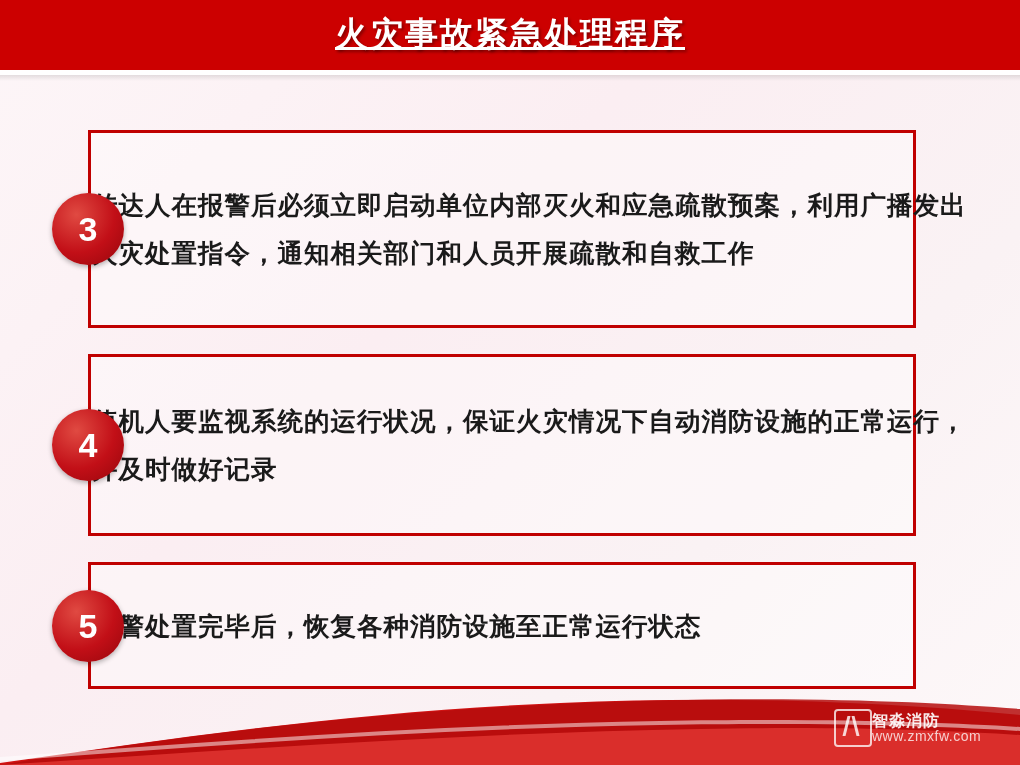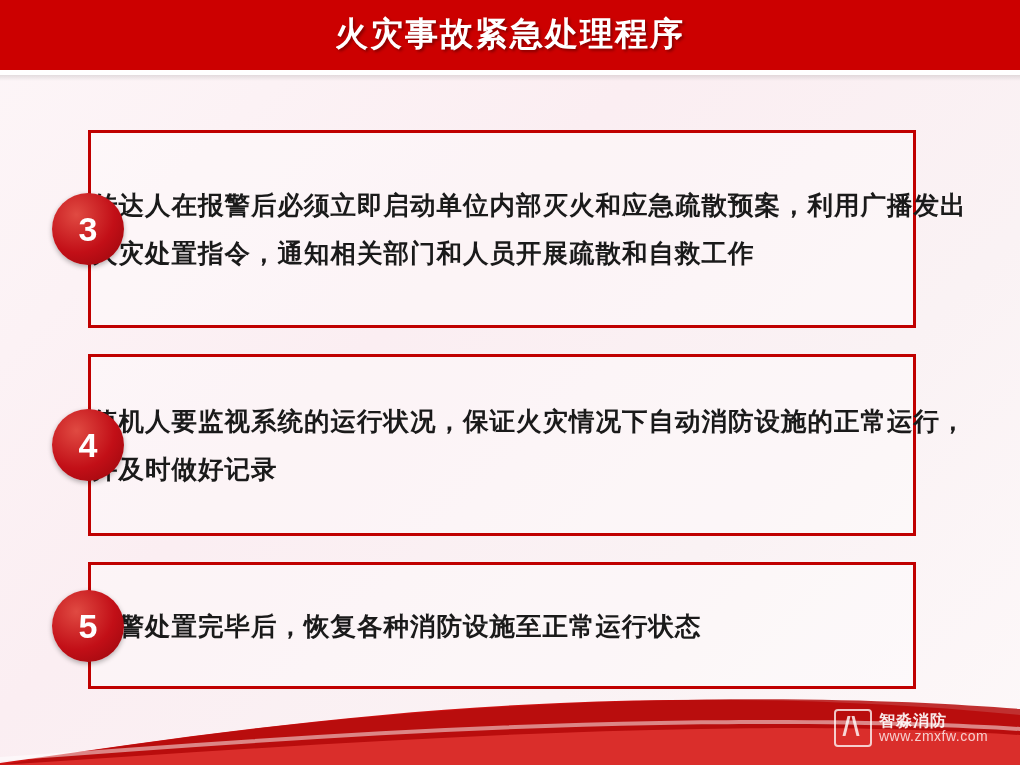--- a/index.html
+++ b/index.html
@@ -35,20 +35,21 @@
     left: 0;
     width: 1020px;
     height: 70px;
     line-height: 68px;
     text-align: center;
     color: #ffffff;
     font-size: 33px;
     font-weight: bold;
     letter-spacing: 2px;
     text-shadow: 2px 2px 3px rgba(0,0,0,0.35);
+    text-decoration: underline;
   }
   .header-underline {
     position: absolute;
     top: 70px;
     left: 0;
     width: 1020px;
     height: 5px;
     background: #ffffff;
   }
   .header-shadow {
@@ -125,21 +126,20 @@
     display: block;
   }
   .watermark {
     position: absolute;
     right: 16px;
     bottom: 14px;
     width: 170px;
     height: 46px;
     display: flex;
     align-items: center;
-    gap: 7px;
     color: #ffffff;
     opacity: 0.9;
   }
   .wm-logo {
     width: 34px;
     height: 34px;
     border: 2px solid rgba(255,255,255,0.85);
     border-radius: 4px;
     position: relative;
     flex: none;

